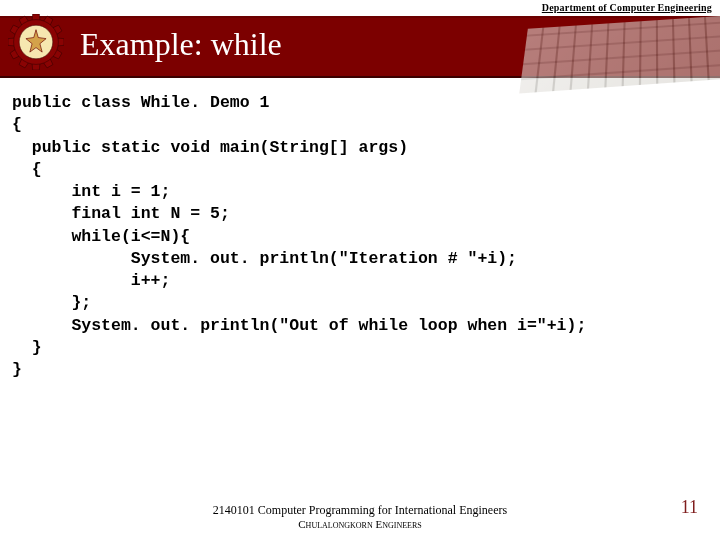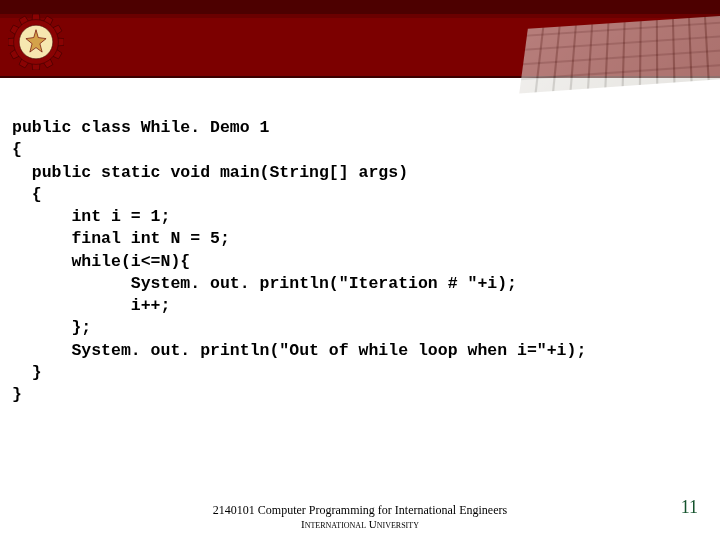--- a/index.html
+++ b/index.html
@@ -66,21 +66,20 @@
     font-family: Georgia, 'Times New Roman', serif;
   }
   .code-block {
     padding: 14px 12px 0 12px;
     white-space: pre;
     font-family: 'Courier New', Courier, monospace;
     font-weight: bold;
     font-size: 16.5px;
     line-height: 1.35;
     color: #000;
-    margin-top: 25px;
   }
   .footer {
     position: absolute;
     left: 0; right: 0;
     bottom: 10px;
     text-align: center;
     font-family: Georgia, 'Times New Roman', serif;
     font-size: 12px;
     font-weight: normal;
     color: #000;
@@ -88,27 +87,28 @@
   .footer .line2, .footer .line3 {
     font-variant: small-caps;
     font-size: 11px;
   }
   .page-num {
     position: absolute;
     right: 22px;
     bottom: 22px;
     font-family: Georgia, 'Times New Roman', serif;
     font-size: 18px;
-    color: #14532d;
+    color: #7f1d1d;
   }
 </style>
 </head>
 <body>
 
 <div class="header">
+  <div class="dept-bar">Department of Computer Engineering</div>
   <div class="keyboard-bg"></div>
   <div class="gear-badge">
     <svg viewBox="0 0 100 100" width="56" height="56">
       <g transform="translate(50,50)">
         <g fill="#8a0303" stroke="#3a0000" stroke-width="1">
           <g>
             <path d="M-6,-50 L6,-50 L7,-38 L-7,-38 Z"></path>
             <g transform="rotate(30)">
                 <path d="M-6,-50 L6,-50 L7,-38 L-7,-38 Z"></path>
               </g>
@@ -145,34 +145,35 @@
           </g>
           <circle r="40" fill="#8a0303"></circle>
         </g>
         <circle r="30" fill="#f6e7b0" stroke="#3a0000" stroke-width="1"></circle>
         <g stroke="#6a0000" stroke-width="1.2" fill="#d4a24a">
           <path d="M0,-22 L4,-8 L18,-6 L7,3 L11,18 L0,10 L-11,18 L-7,3 L-18,-6 L-4,-8 Z"></path>
         </g>
       </g>
     </svg>
   </div>
+  <div class="title">Example: while</div>
 </div>
 
 <pre class="code-block" id="code-pre">public class While. Demo 1
 {
   public static void main(String[] args)
   {
       int i = 1;
       final int N = 5;
       while(i&lt;=N){
             System. out. println("Iteration # "+i);
             i++;
       };
       System. out. println("Out of while loop when i="+i);
   }
 }</pre>
 
 <div class="footer">
   <div>2140101 Computer Programming for International Engineers</div>
-  <div class="line3">International University</div>
+  <div class="line3">Chulalongkorn Engineers</div>
 </div>
 
 <div class="page-num">11</div>
 
 </body></html>

